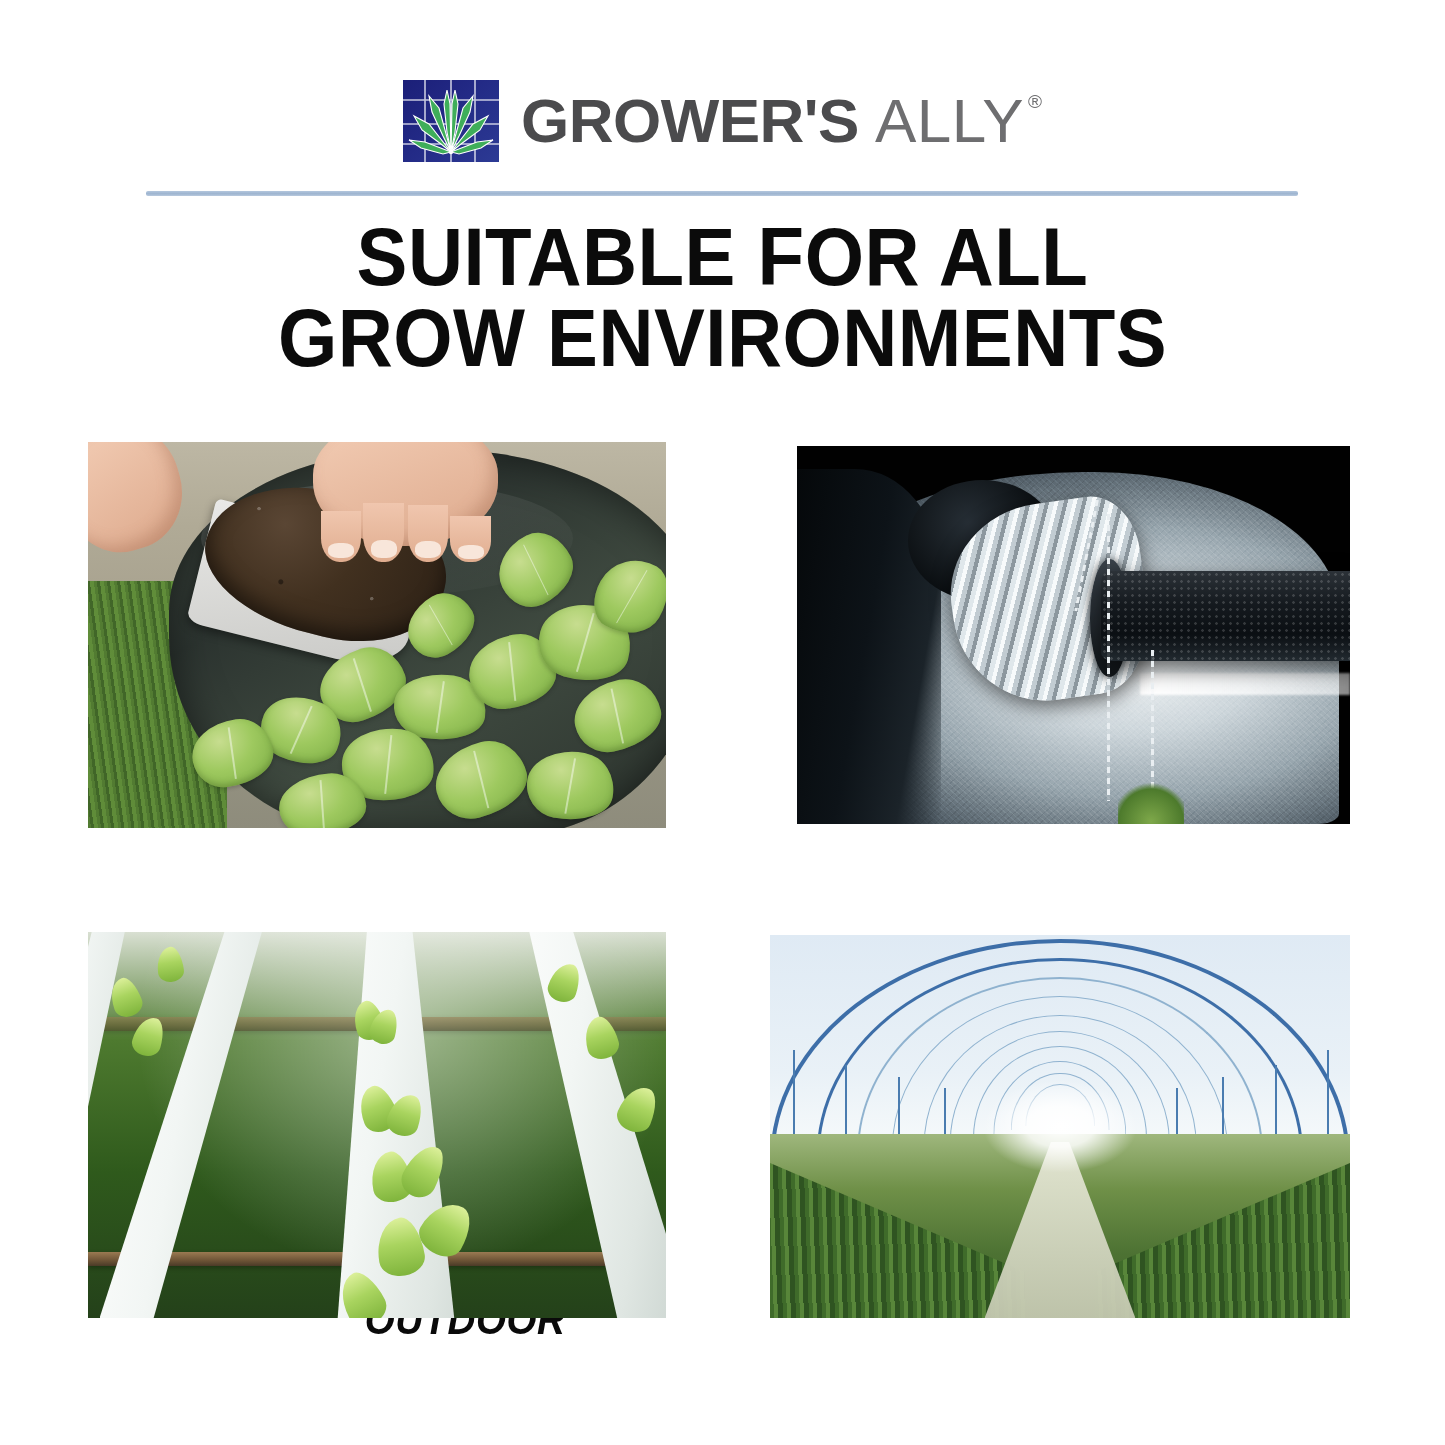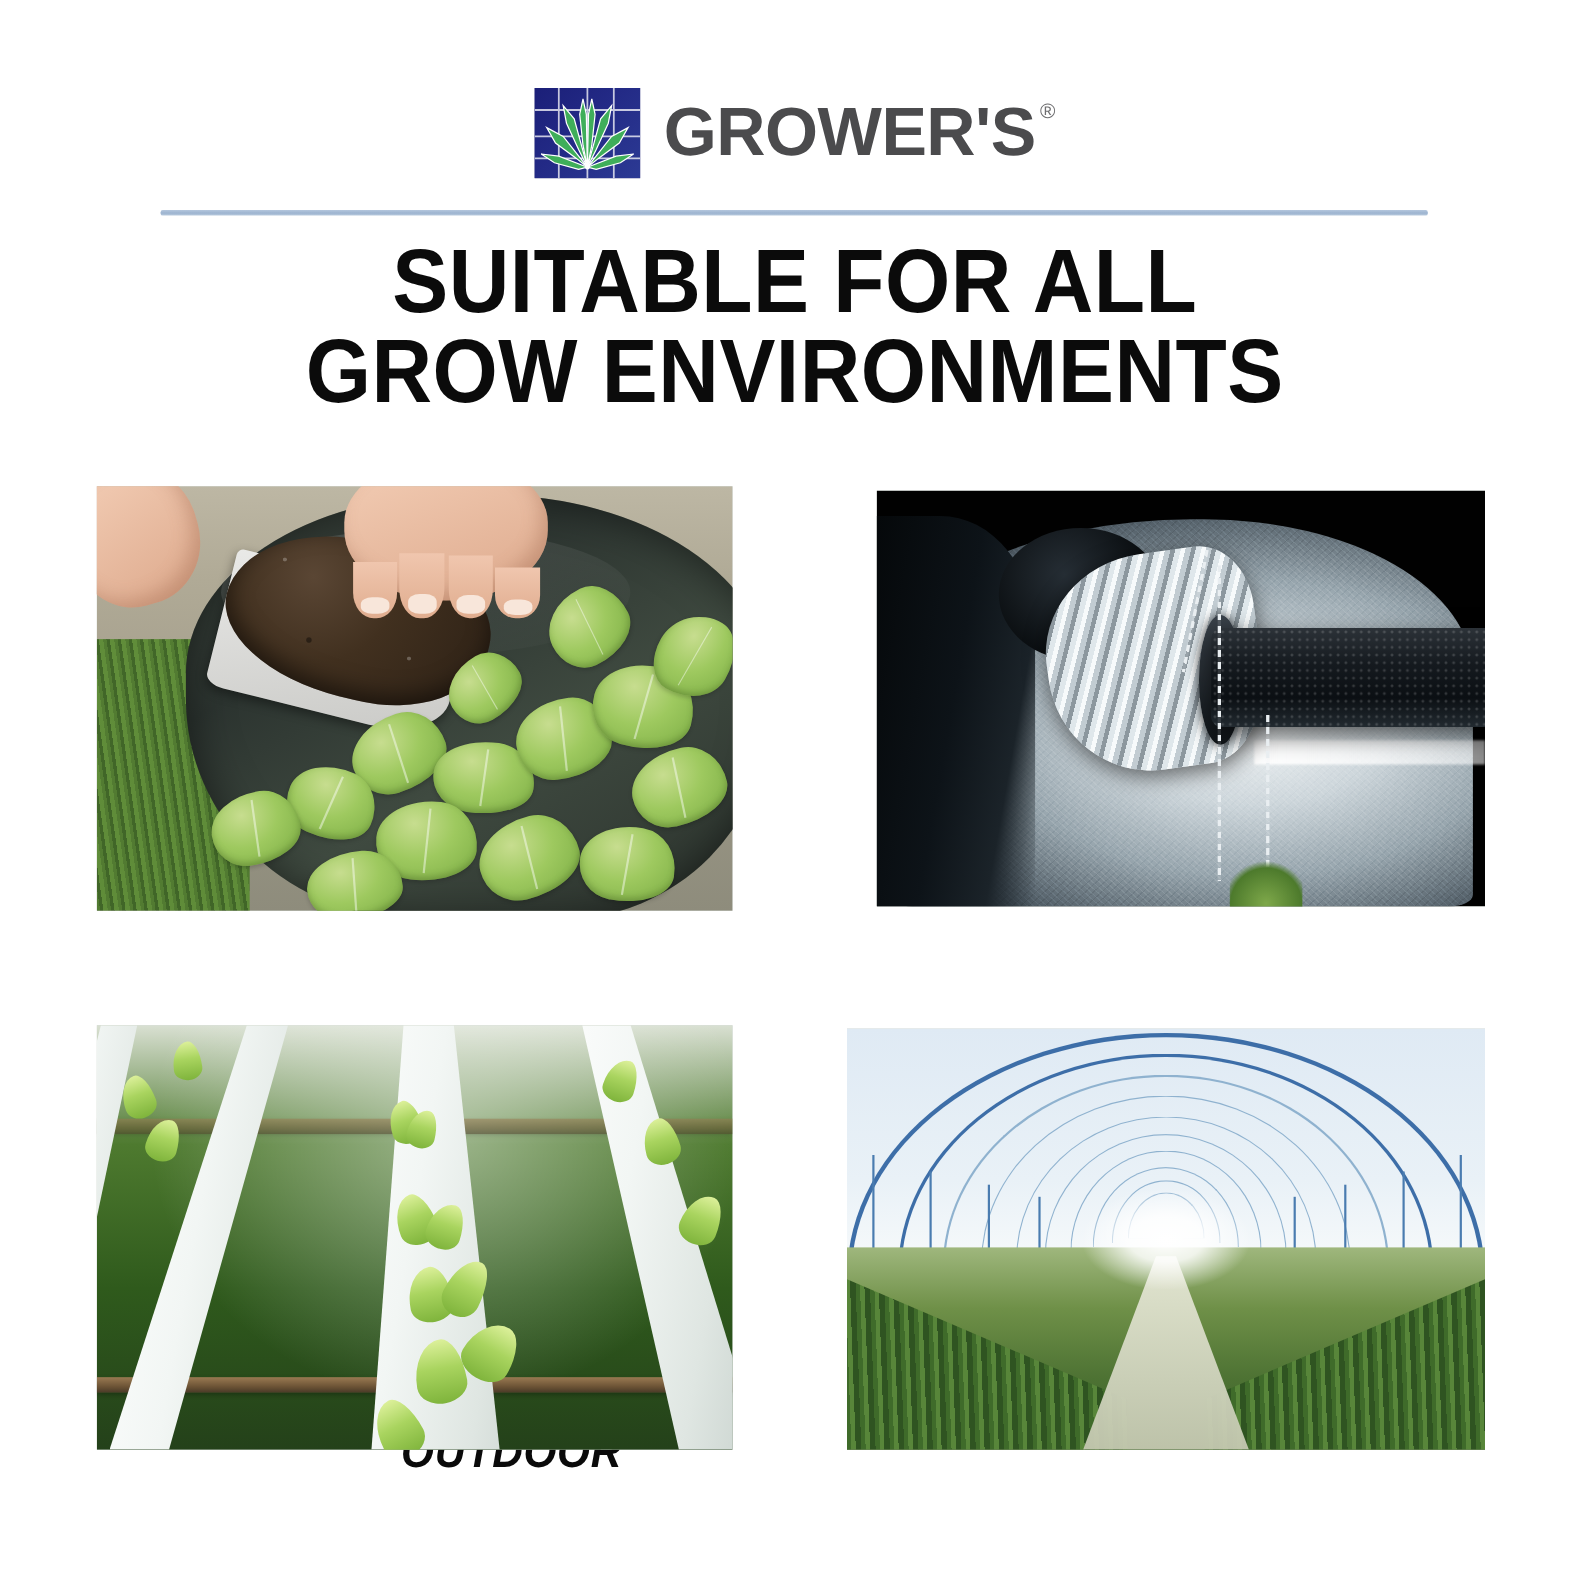--- a/index.html
+++ b/index.html
@@ -368,20 +368,21 @@
           <path d="M48 72 L70 44 L85 36 L77 50 L58 64 Z"></path>
           <path d="M48 72 L22 62 L6 60 L18 68 L40 74 Z"></path>
           <path d="M48 72 L74 62 L90 60 L78 68 L56 74 Z"></path>
         </g>
         <circle cx="48" cy="72" r="2.2" fill="#ffffff"></circle>
       </svg>
     </div>
 
     <div class="brand-text">
       <span class="brand-growers">GROWER'S</span>
+      <span class="brand-ally">ALLY</span>
       <span class="brand-reg">®</span>
     </div>
 
   </div>
 
   <div class="divider"></div>
 
   <h1 class="headline">
     <span class="line">SUITABLE FOR ALL</span>
     <span class="line">GROW ENVIRONMENTS</span>

